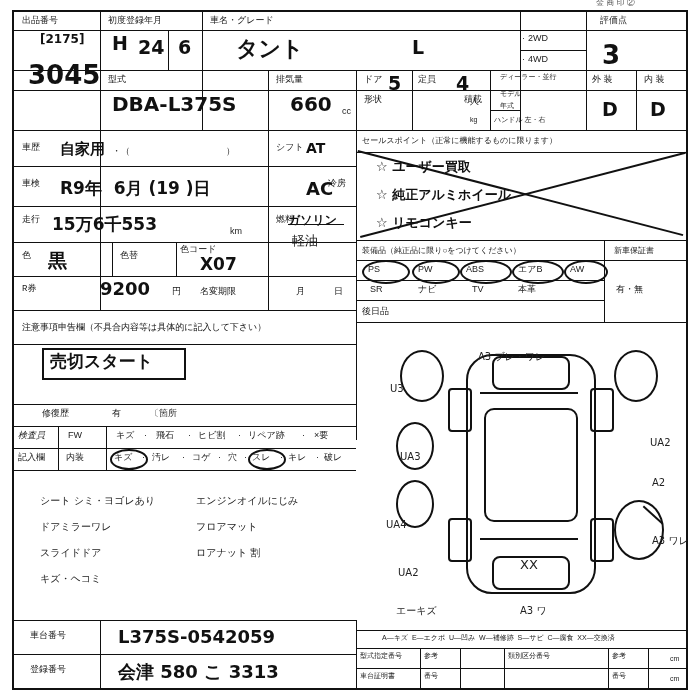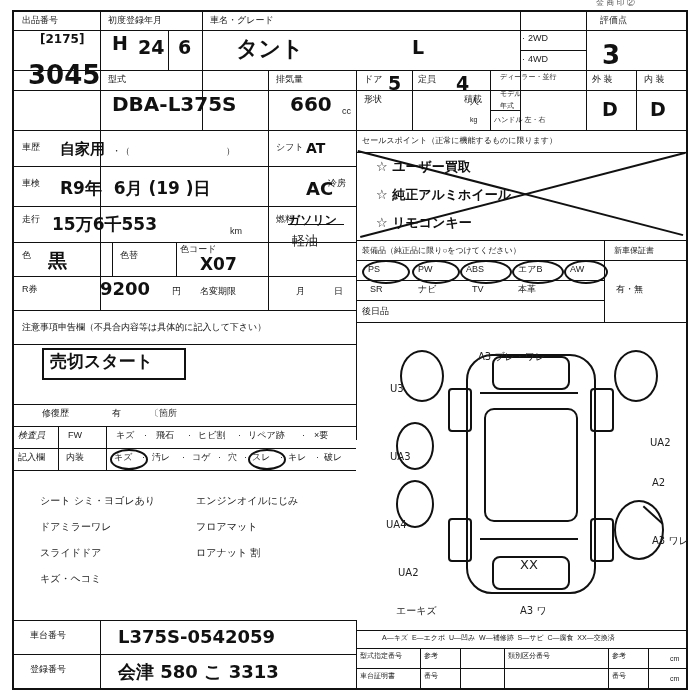--- a/index.html
+++ b/index.html
@@ -136,21 +136,21 @@
 
   <div class="lbl sm" style="left:276px;top:142px;">シフト</div>
   <div class="lbl sm" style="left:292px;top:178px;margin-left:36px;">冷房</div>
   <div class="lbl sm" style="left:276px;top:214px;">燃料</div>
   <div class="hw s" style="left:306px;top:140px;font-size:14px;">AT</div>
   <div class="hw s" style="left:306px;top:178px;font-size:18px;">AC</div>
   <div class="hw xs" style="left:288px;top:212px;">ガソリン</div>
   <div class="lbl sm" style="left:292px;top:234px;font-size:13px;">軽油</div>
   <div class="ln h" style="left:288px;top:224px;width:56px;"></div>
 
-  <div class="lbl sm" style="left:22px;top:284px;">R券</div>
+  <div class="lbl sm" style="left:22px;top:284px;font-family:Liberation Mono, monospace;">R券</div>
   <div class="hw s" style="left:100px;top:278px;font-size:18px;">9200</div>
   <div class="lbl sm" style="left:172px;top:286px;">円</div>
   <div class="lbl sm" style="left:200px;top:286px;">名変期限</div>
   <div class="lbl sm" style="left:296px;top:286px;">月</div>
   <div class="lbl sm" style="left:334px;top:286px;">日</div>
 
   <div class="ln h" style="left:356px;top:130px;width:332px;"></div>
   <div class="ln h" style="left:356px;top:152px;width:332px;"></div>
   <div class="ln h" style="left:356px;top:240px;width:332px;"></div>
   <div class="ln h" style="left:356px;top:260px;width:332px;"></div>
@@ -294,21 +294,21 @@
     <div class="ellipse" style="left:12px;top:20px;width:40px;height:48px;"></div>
     <div class="ellipse" style="left:226px;top:20px;width:40px;height:48px;"></div>
     <div class="ellipse" style="left:226px;top:170px;width:46px;height:56px;"></div>
     <div class="ellipse" style="left:8px;top:92px;width:34px;height:44px;"></div>
     <div class="ellipse" style="left:8px;top:150px;width:34px;height:44px;"></div>
     <div class="cline" style="left:252px;top:184px;width:26px;transform:rotate(42deg);"></div>
   </div>
 
   <div class="scribble" style="left:478px;top:350px;">A3 ブレ・ワレ</div>
   <div class="scribble" style="left:390px;top:382px;">U3</div>
-  <div class="scribble" style="left:390px;top:450px;text-align:center;">UA3</div>
+  <div class="scribble" style="left:400px;top:450px;text-align:center;">UA3</div>
   <div class="scribble" style="left:386px;top:518px;">UA4</div>
   <div class="scribble" style="left:398px;top:566px;">UA2</div>
   <div class="scribble" style="left:650px;top:436px;">UA2</div>
   <div class="scribble" style="left:652px;top:476px;">A2</div>
   <div class="scribble" style="left:652px;top:534px;">A3 ワレ</div>
   <div class="scribble" style="left:520px;top:604px;">A3 ワ</div>
   <div class="scribble" style="left:396px;top:604px;">エーキズ</div>
   <div class="scribble" style="left:520px;top:556px;font-size:13px;">XX</div>
 
 </div>

